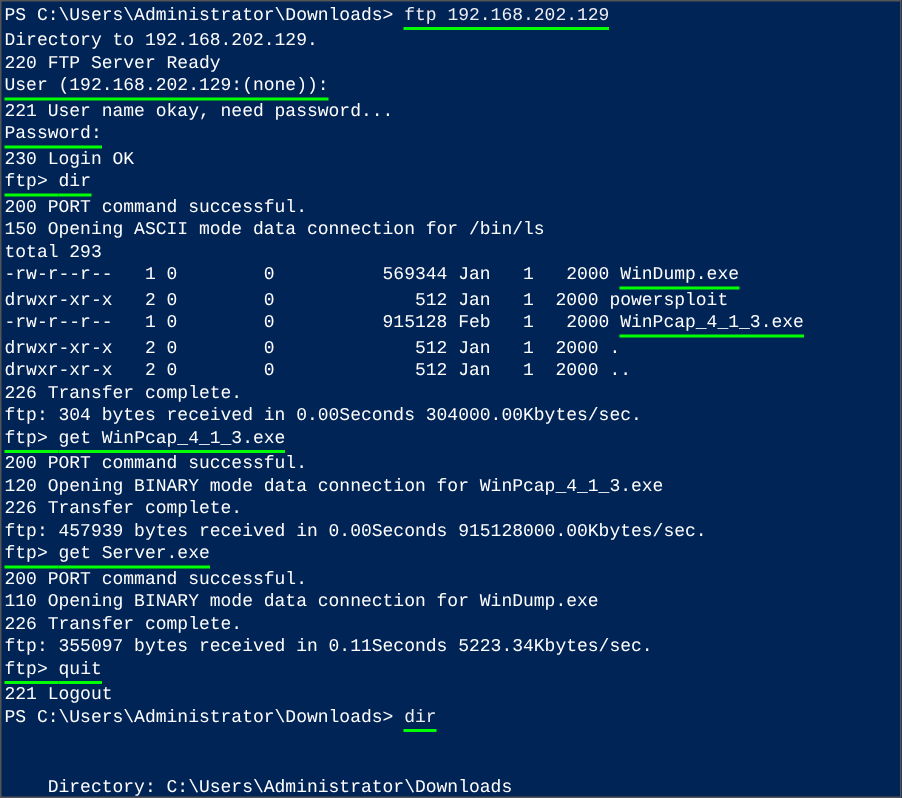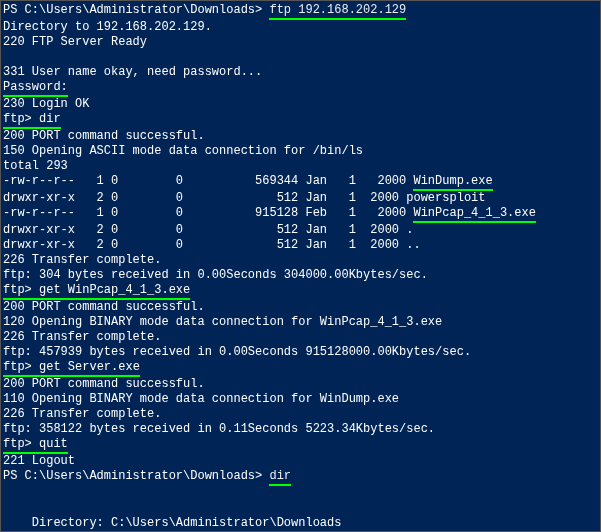--- a/index.html
+++ b/index.html
@@ -19,22 +19,22 @@
     .yellow { color: #eeedf0; }
     .underline-green { border-bottom: 2px solid #00ff00; padding-bottom: 0px; display: inline-block; }
     .space { height: 15px; }
   </style>
 </head>
 <body>
 
 <div class="line"><span>PS C:\Users\Administrator\Downloads&gt; </span><span class="underline-green yellow">ftp 192.168.202.129</span></div>
 <div class="line">Directory to 192.168.202.129.</div>
 <div class="line">220 FTP Server Ready</div>
-<div class="line"><span> </span></div>
-<div class="line">331 User name okay, need password...</div>
+<div class="line"><span class="underline-green">User (192.168.202.129:(none)):</span><span> </span></div>
+<div class="line">221 User name okay, need password...</div>
 <div class="line"><span class="underline-green">Password:</span><span> </span></div>
 <div class="line">230 Login OK</div>
 <div class="line"><span class="underline-green">ftp&gt; </span><span class="underline-green">dir</span></div>
 <div class="line">200 PORT command successful.</div>
 <div class="line">150 Opening ASCII mode data connection for /bin/ls</div>
 <div class="line">total 293</div>
 <div class="line"><span>-rw-r--r--   1 0        0          569344 Jan   1   2000 </span><span class="underline-green">WinDump.exe</span></div>
 <div class="line">drwxr-xr-x   2 0        0             512 Jan   1  2000 powersploit</div>
 <div class="line"><span>-rw-r--r--   1 0        0          915128 Feb   1   2000 </span><span class="underline-green">WinPcap_4_1_3.exe</span></div>
 <div class="line">drwxr-xr-x   2 0        0             512 Jan   1  2000 .</div>
@@ -43,19 +43,19 @@
 <div class="line">ftp: 304 bytes received in 0.00Seconds 304000.00Kbytes/sec.</div>
 <div class="line"><span class="underline-green">ftp&gt; </span><span class="underline-green">get WinPcap_4_1_3.exe</span></div>
 <div class="line">200 PORT command successful.</div>
 <div class="line">120 Opening BINARY mode data connection for WinPcap_4_1_3.exe</div>
 <div class="line">226 Transfer complete.</div>
 <div class="line">ftp: 457939 bytes received in 0.00Seconds 915128000.00Kbytes/sec.</div>
 <div class="line"><span class="underline-green">ftp&gt; </span><span class="underline-green">get Server.exe</span></div>
 <div class="line">200 PORT command successful.</div>
 <div class="line">110 Opening BINARY mode data connection for WinDump.exe</div>
 <div class="line">226 Transfer complete.</div>
-<div class="line">ftp: 358122 bytes received in 0.11Seconds 5223.34Kbytes/sec.</div>
+<div class="line">ftp: 355097 bytes received in 0.11Seconds 5223.34Kbytes/sec.</div>
 <div class="line"><span class="underline-green">ftp&gt; </span><span class="underline-green">quit</span></div>
 <div class="line">221 Logout</div>
 <div class="line"><span>PS C:\Users\Administrator\Downloads&gt; </span><span class="underline-green yellow">dir</span></div>
 <div class="space"></div>
 <div class="space"></div>
 <div class="line">    Directory: C:\Users\Administrator\Downloads</div>
 
 </body></html>

